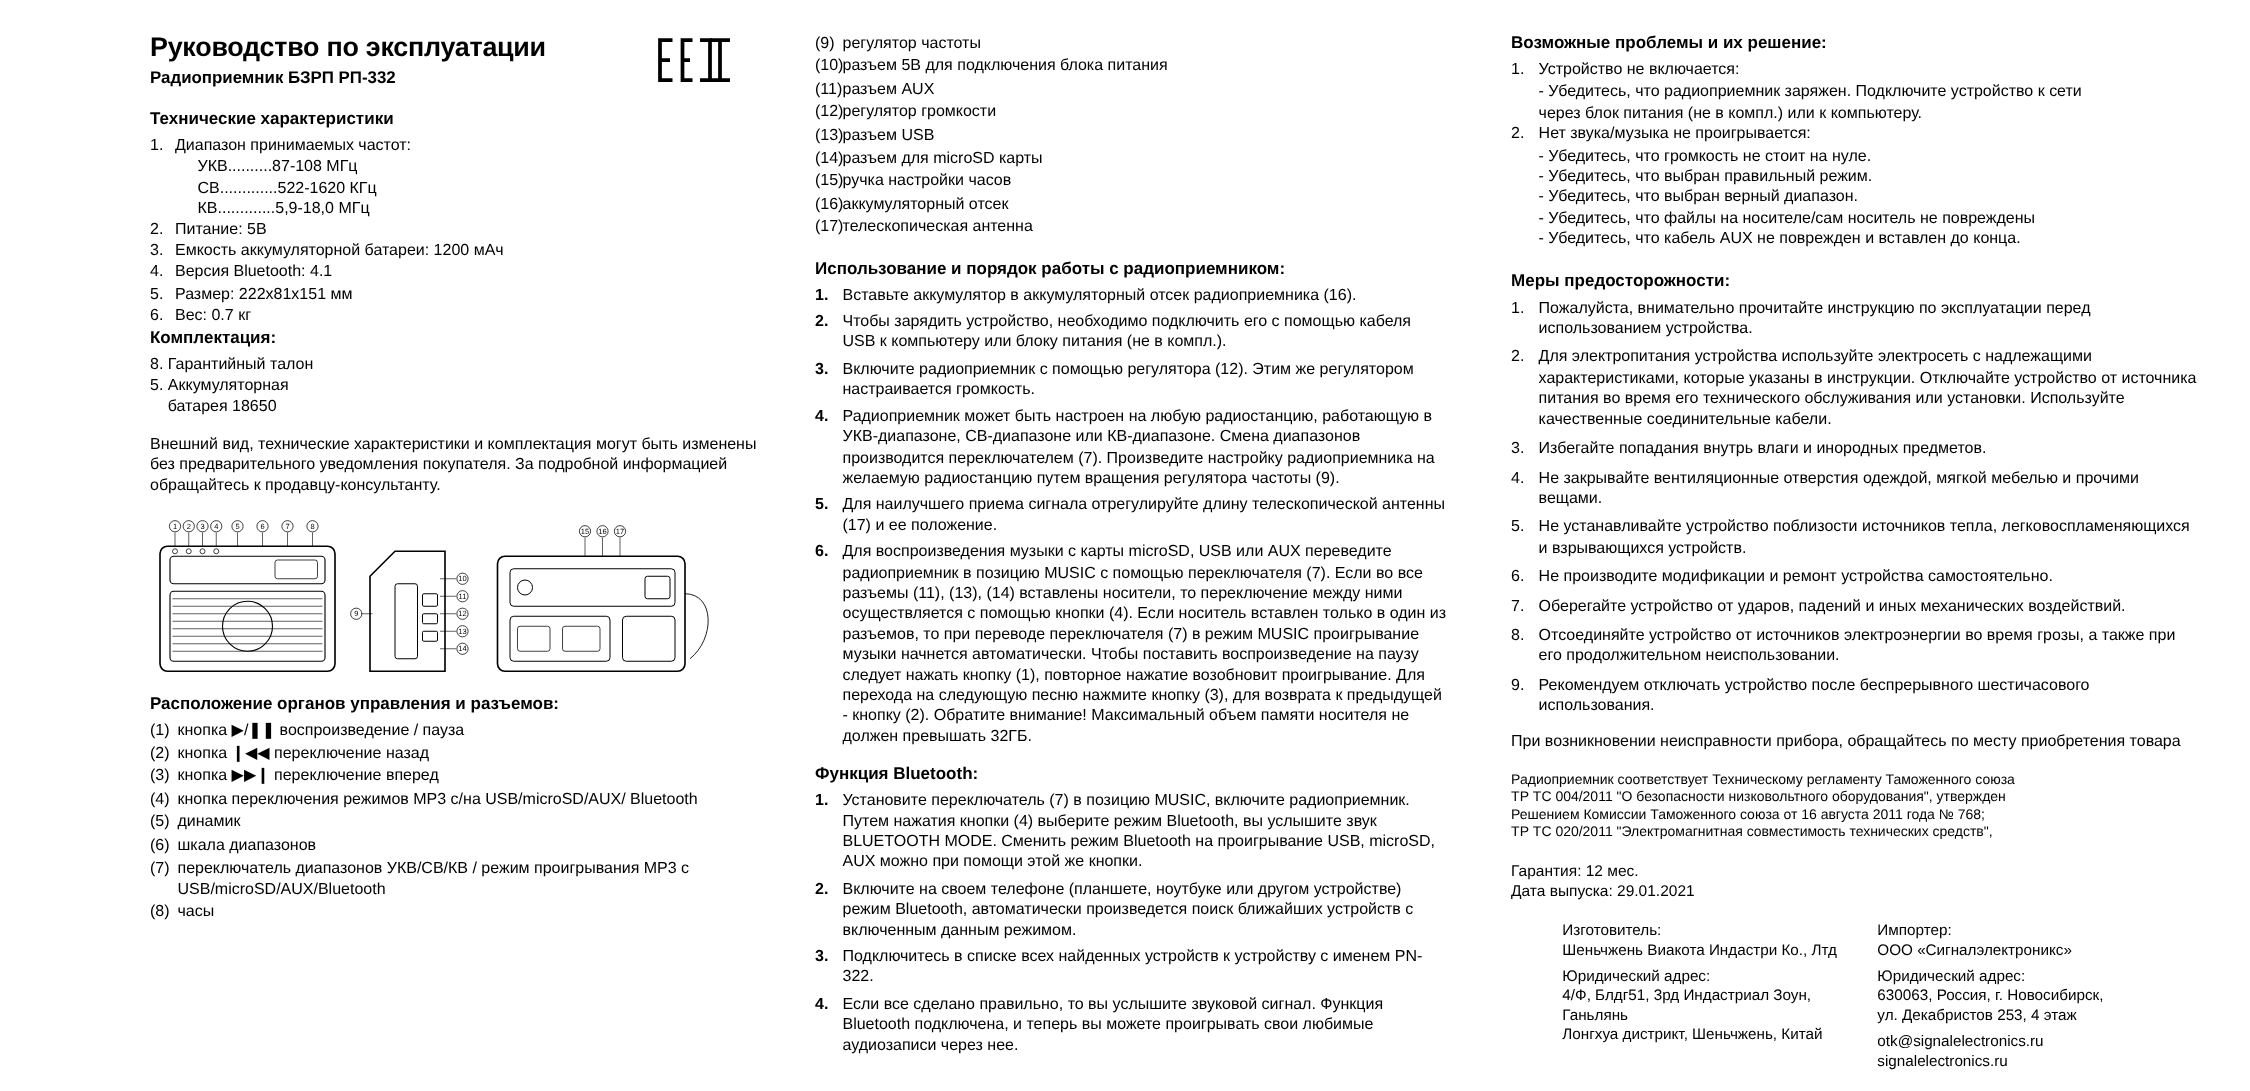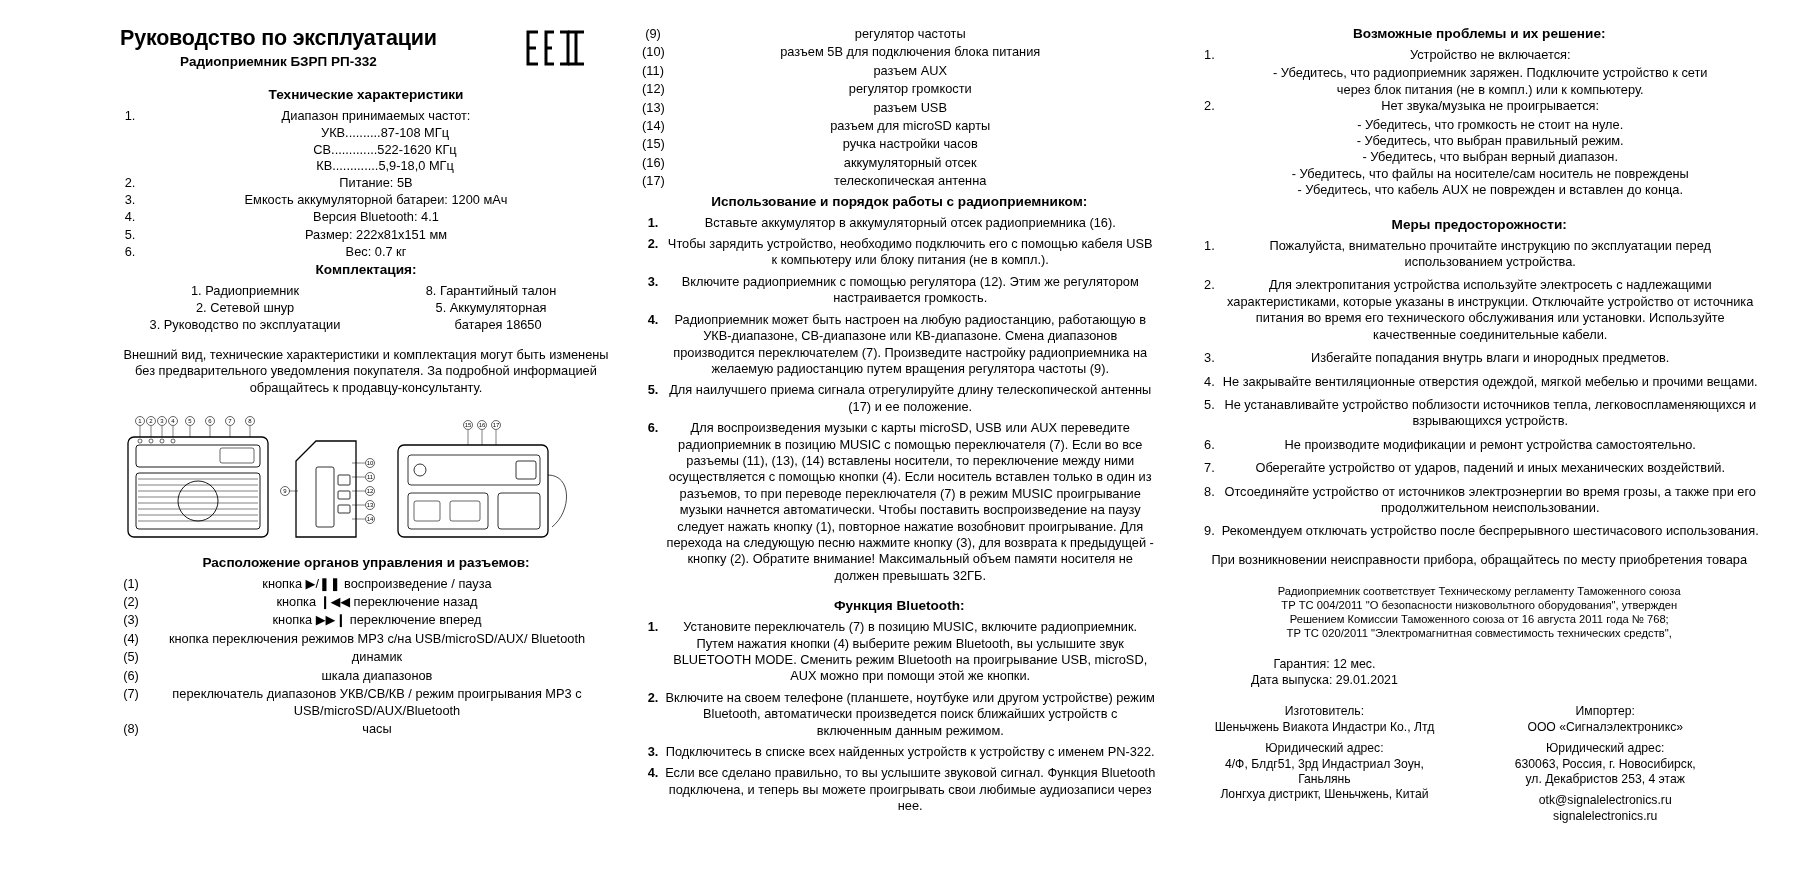--- a/index.html
+++ b/index.html
@@ -14,22 +14,21 @@
     color: #000000;
     overflow: hidden;
   }
   .page {
     position: relative;
     width: 1800px;
     height: 873px;
     box-sizing: border-box;
     padding: 26px 30px 10px 30px;
     display: flex;
-    gap: 0px;
-    text-align: center;
+    gap: 10px;
   }
   .col {
     box-sizing: border-box;
   }
   .col-left  { width: 600px; padding-left: 90px; padding-right: 18px; }
   .col-mid   { width: 560px; padding-left: 12px; padding-right: 24px; }
   .col-right { width: 600px; padding-left: 18px; padding-right: 10px; }
 
   h1.title {
     font-size: 21.5px;
@@ -138,20 +137,21 @@
     margin-top: 16px;
     display: flex;
   }
   .warr .w1 { width: 252px; }
   .warr .w2 { flex: 1; }
   .addr {
     font-size: 12.2px;
     line-height: 15.4px;
     margin-top: 16px;
     display: flex;
+    margin-left: 41px;
   }
   .addr .a1 { width: 252px; }
   .addr .a2 { flex: 1; }
   .mt6 { margin-top: 6px; }
 </style>
 </head>
 <body>
 
 <div class="page">
 
@@ -201,31 +201,20 @@
         <span class="txt">Размер: 222x81x151 мм</span>
       </div>
       <div class="li">
         <span class="num">6.</span>
         <span class="txt">Вес: 0.7 кг</span>
       </div>
     </div>
 
     <h2 class="sec sec-gap">Комплектация:</h2>
     <div class="twocol-list">
-      <div class="c1">
-        <div class="li">
-            <span class="txt">1. Радиоприемник</span>
-          </div>
-        <div class="li">
-            <span class="txt">2. Сетевой шнур</span>
-          </div>
-        <div class="li">
-            <span class="txt">3. Руководство по эксплуатации</span>
-          </div>
-      </div>
       <div class="c2">
         <div class="li">
             <span class="txt">8. Гарантийный талон</span>
           </div>
         <div class="li">
             <span class="txt">5. Аккумуляторная</span>
           </div>
         <div class="li">
             <span class="txt" style="white-space:pre">    батарея 18650</span>
           </div>
@@ -431,21 +420,21 @@
       <div class="li-plain">
           <span class="num wide">(16)</span>
           <span class="txt">аккумуляторный отсек</span>
         </div>
       <div class="li-plain">
           <span class="num wide">(17)</span>
           <span class="txt">телескопическая антенна</span>
         </div>
     </div>
 
-    <h2 class="sec" style="margin-top:4px">Использование и порядок работы с радиоприемником:</h2>
+    <h2 class="sec" style="margin-top:17px">Использование и порядок работы с радиоприемником:</h2>
     <div>
       <div class="li-b">
           <span class="num">1.</span>
           <span class="txt">Вставьте аккумулятор в аккумуляторный отсек радиоприемника (16).</span>
         </div>
       <div class="li-b">
           <span class="num">2.</span>
           <span class="txt">Чтобы зарядить устройство, необходимо подключить его с помощью кабеля USB к компьютеру или блоку питания (не в компл.).</span>
         </div>
       <div class="li-b">

